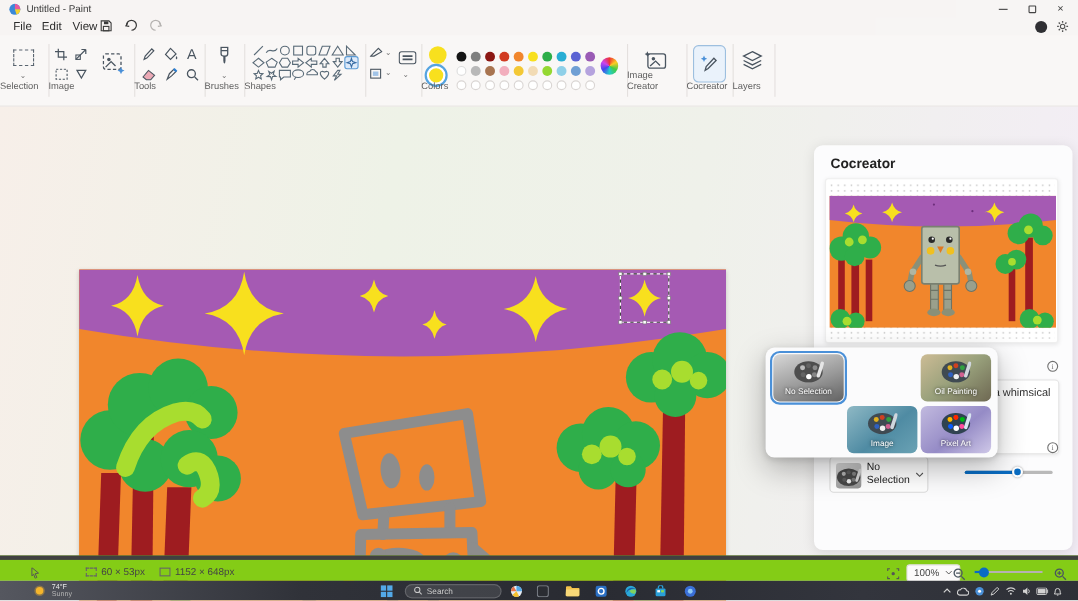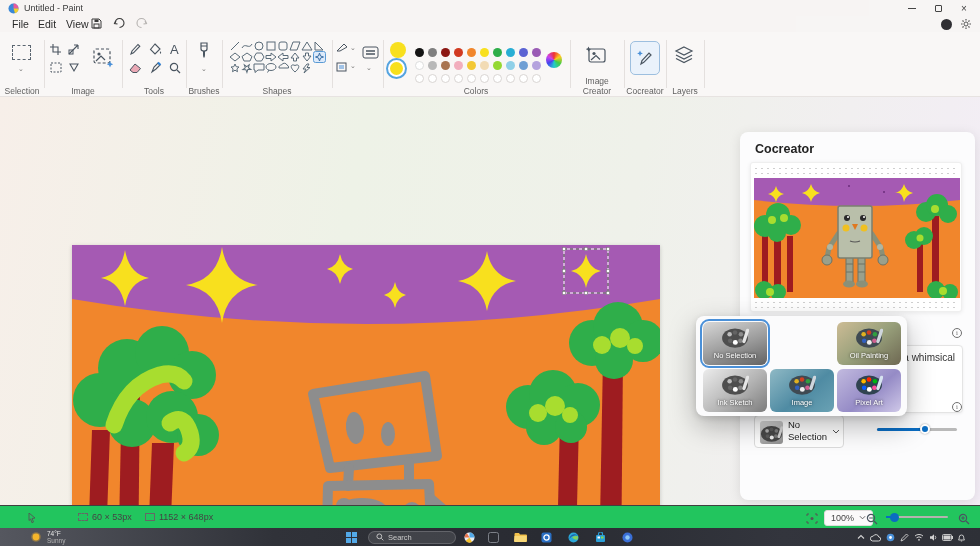--- a/index.html
+++ b/index.html
@@ -15,21 +15,21 @@
   .min-glyph { width:8px; height:0; border-top:1px solid #444; display:inline-block; }
   .max-glyph { width:7px; height:7px; border:1px solid #444; border-radius:1px; display:inline-block; }
 
   
   .menubar { position:absolute; left:0; top:16px; width:796px; height:16px; background:#f7f4f3; }
   .menu-item { position:absolute; top:2px; font-size:10.5px; color:#2b2b2b; padding:0 4px; }
   .mini-ico { position:absolute; top:1px; }
 
   
   .ribbon { position:absolute; left:0; top:32px; width:980px; height:65px; background:#f9f7f6; border-bottom:1px solid #e7e3e1; }
-  .grp-label { position:absolute; bottom:0; font-size:8.5px; color:#5f5f5f; text-align:center; }
+  .grp-label { position:absolute; bottom:13px; font-size:8.5px; color:#5f5f5f; }
   .vsep { position:absolute; top:8px; width:1px; height:48px; background:#e4e0de; }
   .tool-ico { position:absolute; color:#4a5560; }
   .chev { font-size:7px; color:#777; }
   .dot { width:9px; height:9px; border-radius:50%; display:inline-block; margin:0 2px; }
   .dot.empty { background:#fff; border:1px solid #d9d5d3; }
   .colorgrid-row { position:absolute; left:413px; white-space:nowrap; }
   .bigswatch { position:absolute; border-radius:50%; }
   .ribbon-btn { position:absolute; display:flex; align-items:center; justify-content:center; }
   .cocreator-sel { border:1px solid #9dbfdf; background:#eaf2fb; border-radius:5px; }
 
@@ -57,21 +57,21 @@
   
   .popup { position:absolute; left:696px; top:316px; width:211px; height:100px; background:#fbfbfc; border-radius:8px; box-shadow:0 10px 28px rgba(0,0,0,.28), 0 2px 6px rgba(0,0,0,.12); z-index:20; padding:5px; }
   .tile { position:absolute; width:64px; height:43px; border-radius:6px; overflow:hidden; }
   .tile.sel { outline:2px solid #4a90d8; outline-offset:1px; }
   .tile-label { position:absolute; left:0; right:0; bottom:5px; text-align:center; font-size:7.5px; color:#fff; text-shadow:0 0 3px rgba(0,0,0,.8); }
   .tile-pal { position:absolute; left:50%; top:4px; transform:translateX(-50%); }
   .gray-f { filter:grayscale(1) brightness(1.08); }
   .pix-f { filter:saturate(1.5) contrast(1.15); image-rendering:pixelated; }
 
   
-  .statusbar { position:absolute; left:0; top:505px; width:980px; height:23px; background:#22c55e; border-top:1px solid #404040; font-size:9px; color:#444; }
+  .statusbar { position:absolute; left:0; top:505px; width:980px; height:23px; background:#84cc16; border-top:4px solid #404040; font-size:9px; color:#444; }
   .sb-item { position:absolute; top:6px; display:flex; align-items:center; gap:4px; }
   .sb-rect-dashed { width:10px; height:8px; border:1px dashed #666; }
   .sb-rect { width:10px; height:8px; border:1px solid #666; }
   .zoom-track { position:relative; width:62px; height:2px; background:#b5b2b0; border-radius:1px; }
   .zoom-fill { position:absolute; left:0; top:0; height:2px; background:#0a6cc2; }
   .zoom-thumb { position:absolute; top:-3.5px; width:9px; height:9px; background:#0a6cc2; border-radius:50%; transform:translateX(-4px); }
   .zoom-select { display:flex; align-items:center; gap:5px; background:#fbfafa; border:1px solid #e0dddc; border-radius:3px; padding:2px 6px; }
 
   
   .taskbar { position:absolute; left:0; top:528px; width:980px; height:18px;
@@ -527,26 +527,20 @@
           <use href="#pal"></use>
         </svg>
       <div class="tile-label">No Selection</div>
     </div>
     <div class="tile" style="left: 141px; top: 6px; background: linear-gradient(140deg, rgb(205, 188, 149), rgb(152, 160, 123) 50%, rgb(110, 104, 82));">
       <svg class="tile-pal" width="28" height="22" viewBox="0 0 26 20">
           <use href="#pal"></use>
         </svg>
       <div class="tile-label">Oil Painting</div>
     </div>
-    <div class="tile" style="left: 7px; top: 53px; background: linear-gradient(140deg, rgb(236, 236, 236), rgb(180, 180, 180) 55%, rgb(124, 124, 124));">
-      <svg class="tile-pal gray-f" width="28" height="22" viewBox="0 0 26 20">
-          <use href="#pal"></use>
-        </svg>
-      <div class="tile-label">Ink Sketch</div>
-    </div>
     <div class="tile" style="left: 74px; top: 53px; background: linear-gradient(140deg, rgb(143, 185, 197), rgb(79, 139, 163) 55%, rgb(106, 162, 180));">
       <svg class="tile-pal" width="28" height="22" viewBox="0 0 26 20">
           <use href="#pal"></use>
         </svg>
       <div class="tile-label">Image</div>
     </div>
     <div class="tile" style="left: 141px; top: 53px; background: linear-gradient(140deg, rgb(194, 186, 223), rgb(149, 139, 198) 55%, rgb(207, 200, 232));">
       <svg class="tile-pal pix-f" width="28" height="22" viewBox="0 0 26 20">
           <use href="#pal"></use>
         </svg>

